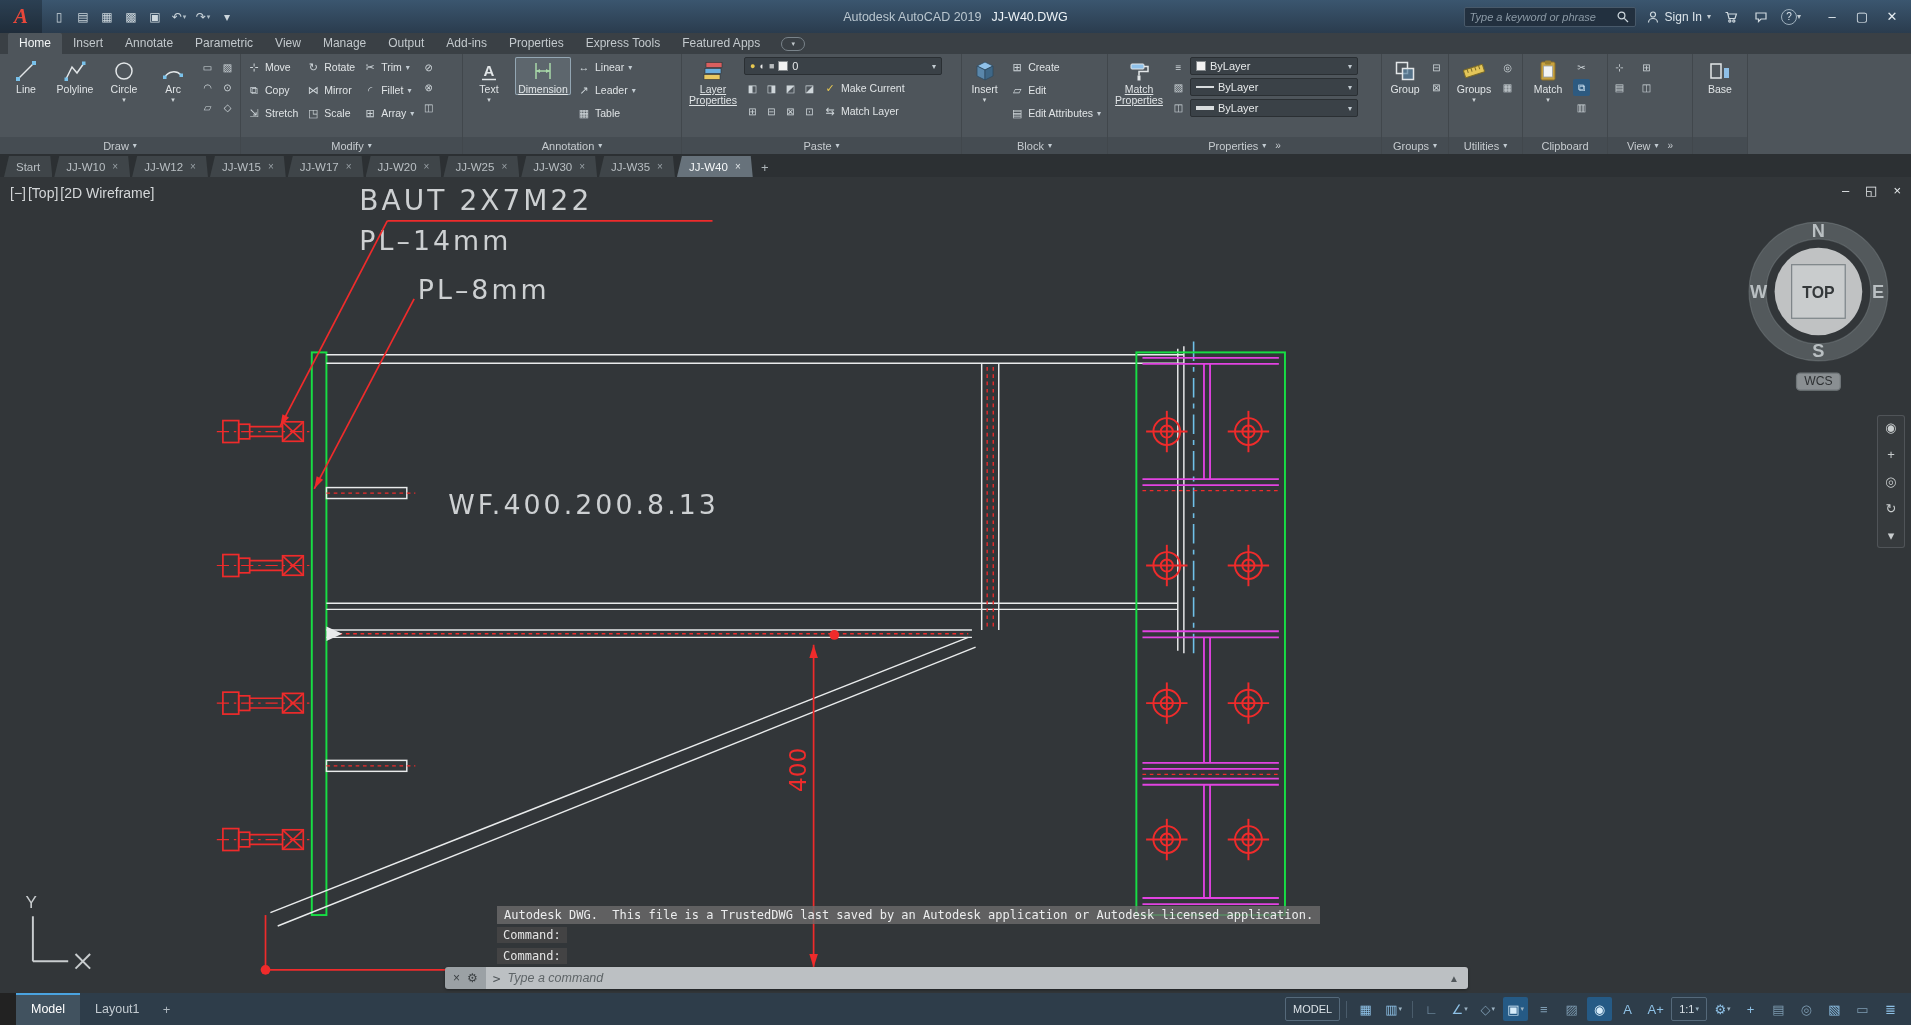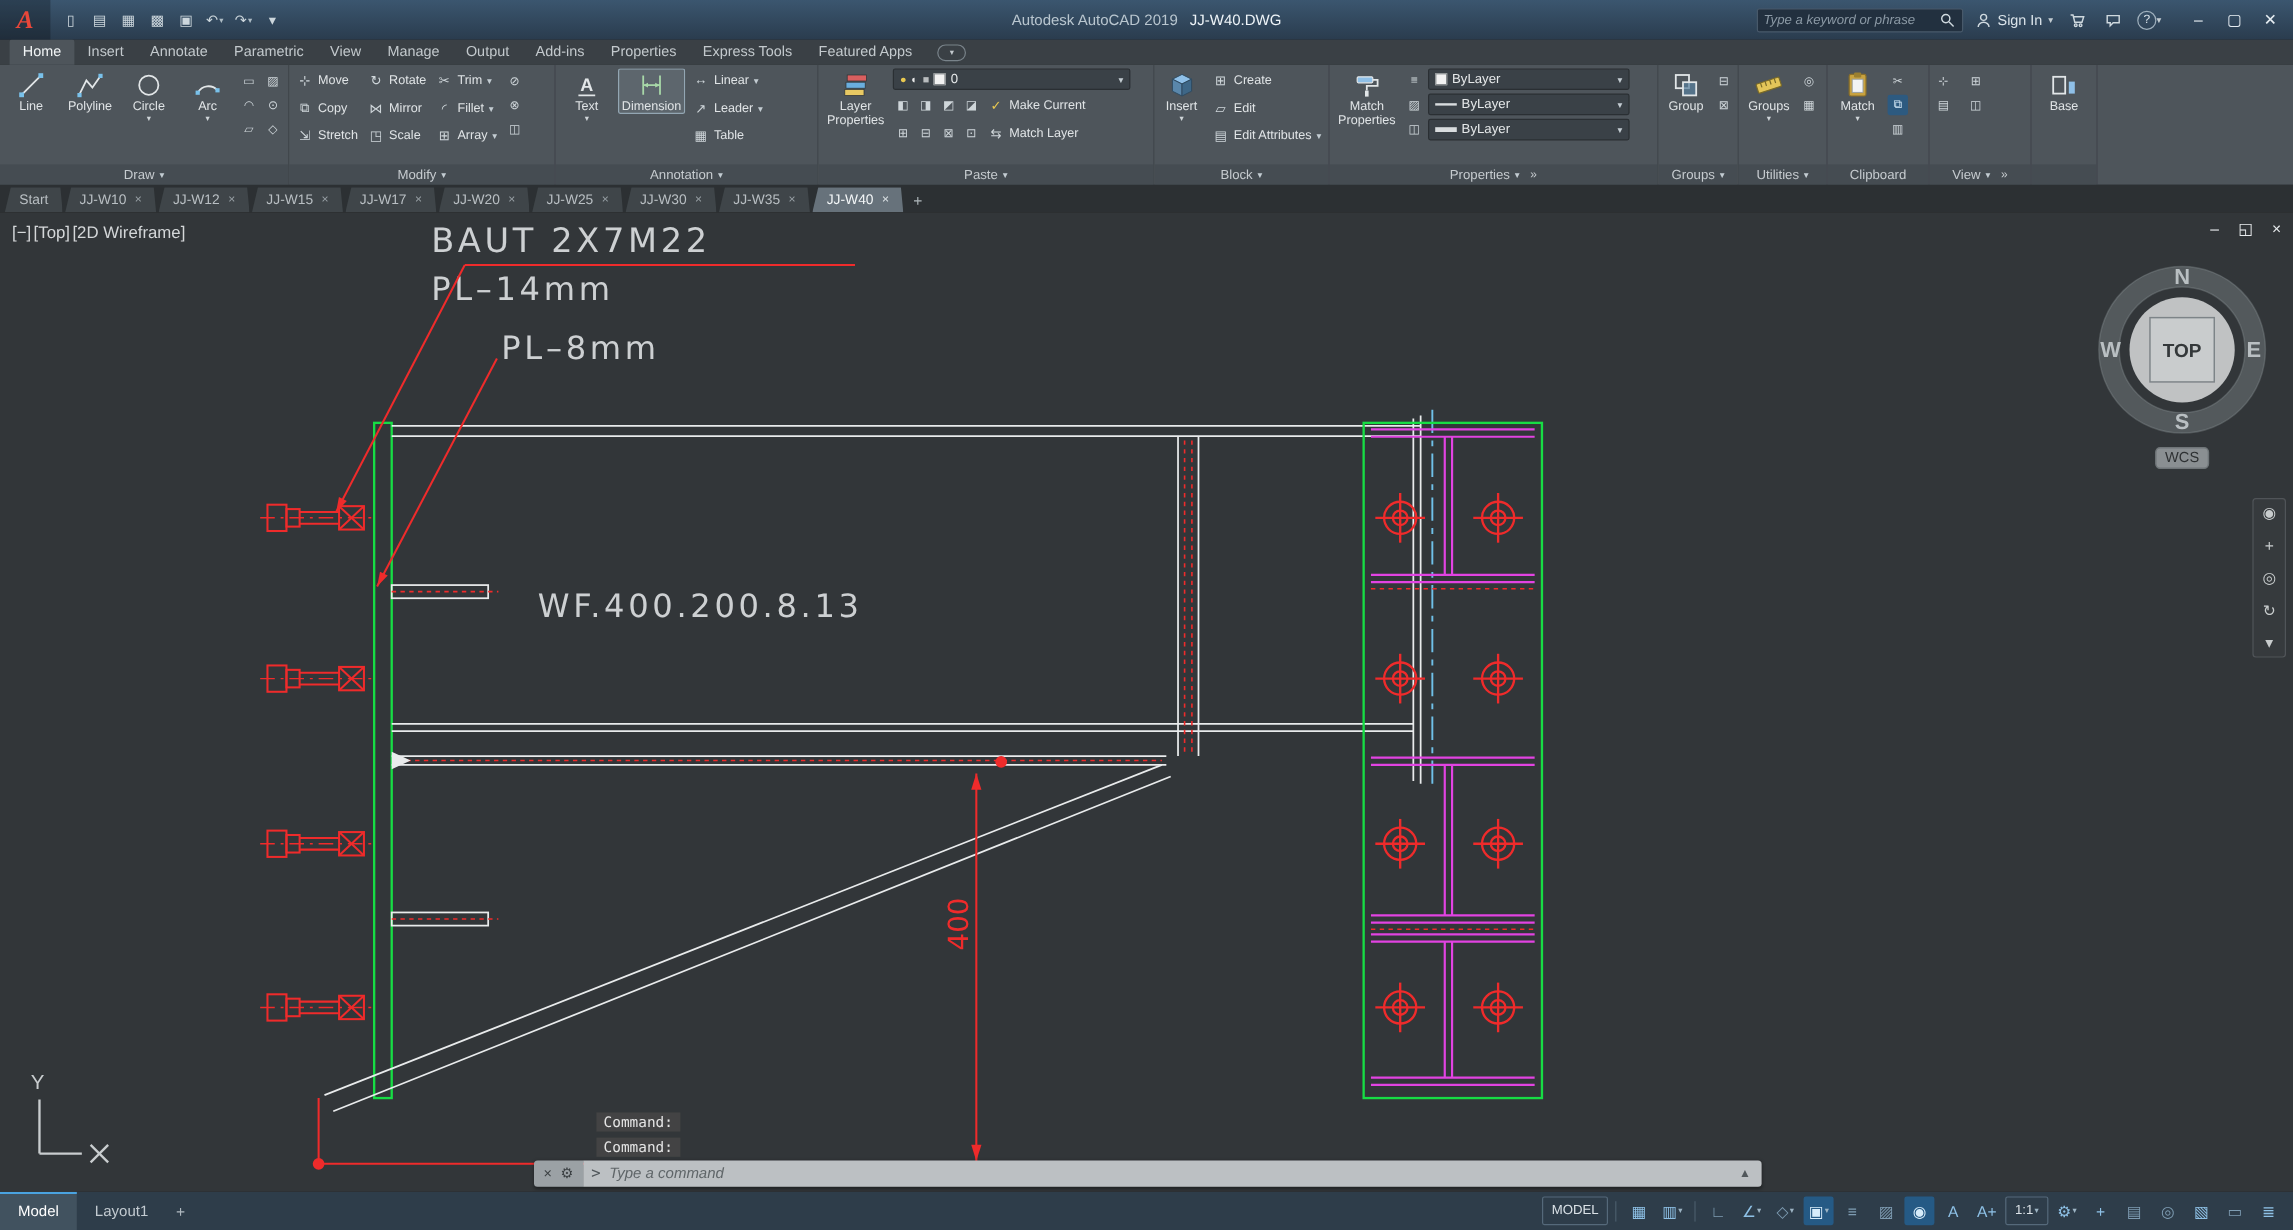--- a/index.html
+++ b/index.html
@@ -40,21 +40,21 @@
   .rtab.active{background:var(--ribbon_bg);color:#f2f5f6;border-radius:2px 2px 0 0;}
   .rtab-extra{width:24px;height:14px;border:1px solid #79838a;border-radius:8px;display:flex;align-items:center;justify-content:center;font-size:7px;color:#c3c9cd;margin:0 0 3px 10px;}
 
   
   .ribbon{height:100px;background:var(--ribbon_bg);display:flex;flex:0 0 100px;}
   .panel{display:flex;flex-direction:column;border-right:1px solid #41474c;overflow:hidden;flex:0 0 auto;}
   .pbody{flex:1;display:flex;align-items:flex-start;padding:3px 3px 0;gap:3px;}
   .ptitle{height:17px;background:var(--panel_label_bg);font-size:11px;color:#c6cbcf;display:flex;align-items:center;justify-content:center;gap:4px;}
   .pexp{margin-left:5px;color:#c6cbcf;font-size:10px;}
   .bigbtn{width:46px;display:flex;flex-direction:column;align-items:center;padding-top:2px;gap:1px;font-size:10.5px;color:#e0e4e6;text-align:center;line-height:1.05;border-radius:2px;}
-  .bigbtn.wide{width:56px;}
+  .bigbtn.wide{width:56px;text-decoration:underline;}
   .bigbtn.hl{background:#5d666d;box-shadow:inset 0 0 0 1px #93a6b3;}
   .ric{width:24px;height:24px;stroke:#e2e6e8;stroke-width:1.5;fill:none;flex:0 0 auto;}
   .grip{fill:#79c1ea;stroke:none;}
   .ifill{fill:#e2e6e8;stroke:none;}
   .ictext{fill:#e2e6e8;stroke:none;font-weight:bold;font-size:15px;}
   .bcar{font-size:7px;color:#cfd5d8;line-height:1;}
   .medbtn{display:flex;align-items:center;gap:4px;font-size:10.5px;color:#e0e4e6;height:20px;padding:0 3px;white-space:nowrap;}
   .mi{width:14px;text-align:center;color:#cfd6da;font-size:11px;flex:0 0 auto;}
   .si{width:17px;height:17px;display:flex;align-items:center;justify-content:center;font-size:10px;color:#cfd6da;}
   .si.act{background:#2d5a80;border-radius:2px;color:#d8ecfa;}
@@ -103,21 +103,21 @@
   .cmdchip{position:absolute;left:497px;height:16px;display:flex;align-items:center;padding:0 6px;background:rgba(70,70,70,.88);color:#e5e5e5;font-family:"DejaVu Sans Mono",monospace;font-size:12px;white-space:pre;}
   .cmdbar{position:absolute;left:445px;top:790px;width:1023px;height:22px;display:flex;align-items:stretch;border-radius:3px;box-shadow:0 1px 3px rgba(0,0,0,.4);}
   .cmdhandle{display:flex;align-items:center;gap:7px;padding:0 8px;background:#9ba1a5;border-radius:3px 0 0 3px;color:#3c4144;font-size:12px;}
   .cmdmain{flex:1;display:flex;align-items:center;background:#bcc0c3;border-radius:0 3px 3px 0;padding:0 7px;gap:7px;}
   .cmdprompt{color:#51575b;font-family:"DejaVu Sans Mono",monospace;font-size:13px;}
   .cmdmain input{flex:1;background:transparent;border:none;outline:none;font-family:"Liberation Sans",sans-serif;font-size:12.5px;color:#303436;font-style:italic;min-width:0;}
   .cmdmain input::placeholder{color:#5f6568;font-style:italic;}
   .cmdup{color:#51575b;font-size:10px;padding-right:2px;}
 
   
-  .status{height:32px;background:var(--statusbar_bg);display:flex;align-items:center;padding:0 8px 0 0;flex:0 0 32px;}
+  .status{height:32px;background:var(--statusbar_bg);display:flex;align-items:center;padding:0 8px 0 0;flex:0 0 32px;margin-left:16px;}
   .ltabs{display:flex;height:100%;align-items:stretch;}
   .ltab{padding:0 15px;display:flex;align-items:center;font-size:12.5px;color:#c3cbd1;}
   .ltab.active{background:#41525f;color:#ffffff;box-shadow:inset 0 2px 0 var(--accent_blue);}
   .lplus{width:24px;display:flex;align-items:center;justify-content:center;color:#aeb8bf;font-size:13px;}
   .sright{margin-left:auto;display:flex;align-items:center;gap:3px;}
   .sicon{min-width:25px;height:24px;display:flex;align-items:center;justify-content:center;color:#7e9cb2;font-size:13px;border-radius:2px;gap:1px;}
   .sicon.on{color:#8ec1e6;}
   .sicon.active{background:#255a85;color:#d6ecfa;}
   .sicon.stext{font-size:11px;padding:0 7px;color:#dbe2e7;border:1px solid #55697a;}
   .scar{font-size:7px;color:#9db4c4;}
@@ -758,20 +758,21 @@
     </div>
 
     <div class="navstrip">
       <span>◉</span>
       <span>+</span>
       <span>◎</span>
       <span>↻</span>
       <span>▾</span>
     </div>
 
+    <div class="trustedmsg">Autodesk DWG.  This file is a TrustedDWG last saved by an Autodesk application or Autodesk licensed application.</div>
     <div class="cmdchip" style="top:750px">Command:</div>
     <div class="cmdchip" style="top:771px">Command:</div>
 
     <div class="cmdbar">
       <div class="cmdhandle">
         <span>×</span>
         <span>⚙</span>
       </div>
       <div class="cmdmain">
         <span class="cmdprompt">&gt;</span>

